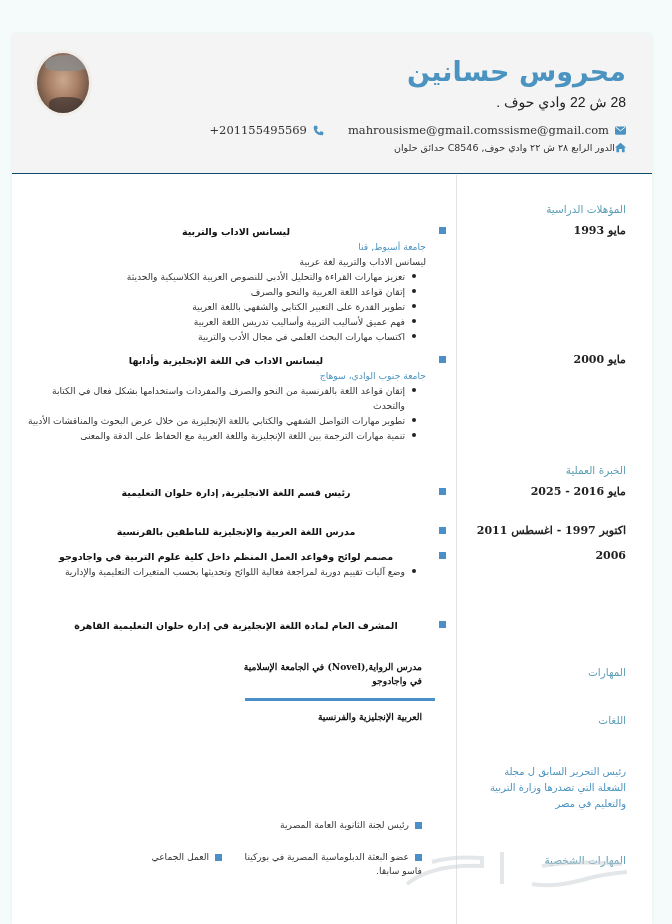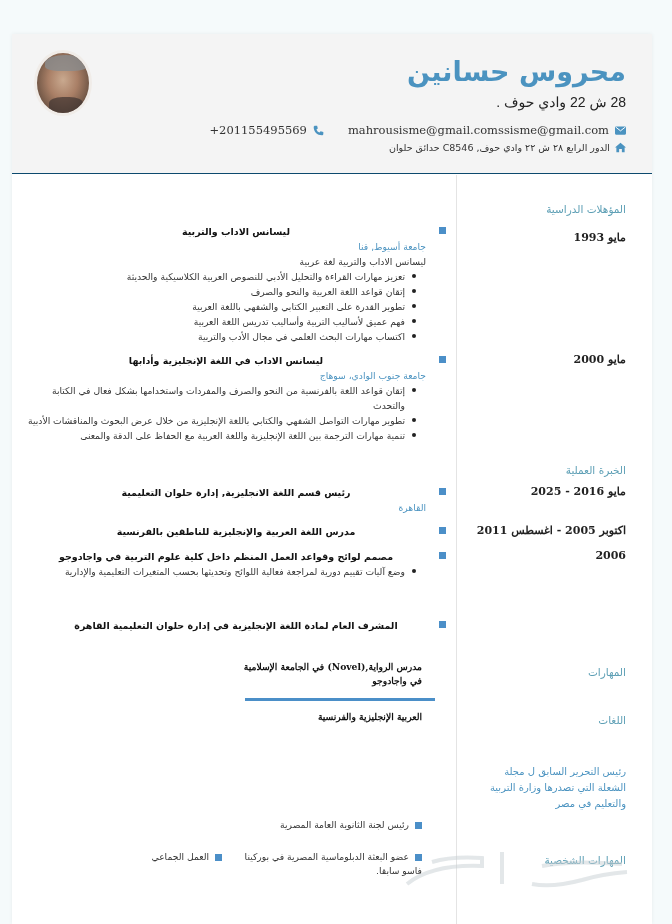--- a/index.html
+++ b/index.html
@@ -38,21 +38,21 @@
     }
     .contact-line {
       position: absolute; right: 26px; top: 89px;
       font-family: "DejaVu Serif", serif;
       font-size: 11.5px; color: #333; white-space: nowrap;
       display: flex; align-items: center; gap: 6px;
     }
     .address-line {
       position: absolute; right: 26px; top: 108px;
       font-size: 9.5px; color: #333; white-space: nowrap;
-      display: flex; align-items: center; gap: 5px;
+      display: flex; align-items: center; 
     }
     .ico { color: #4b93c0; font-size: 11px; display: inline-flex; align-items: center; }
     .ico svg { width: 11px; height: 11px; fill: #4b93c0; }
     .gap-x { display: inline-block; width: 12px; }
 
     .avatar {
       position: absolute; left: 22px; top: 16px;
       width: 58px; height: 66px; border-radius: 50%;
       background: radial-gradient(ellipse at 50% 45%, #c9a98f 0%, #a97f66 40%, #6d5444 75%, #3b2f28 100%);
       border: 3px solid #f0ece8;
@@ -147,21 +147,21 @@
           </svg>
       </span>
       <span>الدور الرابع ٢٨ ش ٢٢ وادي حوف, C8546 حدائق حلوان</span>
     </div>
   </div>
 
   <div class="divider-v"></div>
 
   <div class="sec-title" style="top:169px;">المؤهلات الدراسية</div>
 
-  <div class="date" style="top:197px;text-align:right;">مايو 1993</div>
+  <div class="date" style="top:190px;text-align:right;">مايو 1993</div>
   <div class="entry" style="right:226px; top:190px; width:380px;">
     <span class="marker"></span>
     <div class="title">ليسانس الاداب والتربية</div>
     <div class="sub">جامعة أسيوط, قنا</div>
     <div>ليسانس الاداب والتربية لغة عربية</div>
     <ul>
       <li>تعزيز مهارات القراءة والتحليل الأدبي للنصوص العربية الكلاسيكية والحديثة</li>
       <li>إتقان قواعد اللغة العربية والنحو والصرف</li>
       <li>تطوير القدرة على التعبير الكتابي والشفهي باللغة العربية</li>
       <li>فهم عميق لأساليب التربية وأساليب تدريس اللغة العربية</li>
@@ -180,24 +180,23 @@
       <li>تنمية مهارات الترجمة بين اللغة الإنجليزية واللغة العربية مع الحفاظ على الدقة والمعنى</li>
     </ul>
   </div>
 
   <div class="sec-title" style="top:430px;">الخبرة العملية</div>
 
   <div class="date" style="top:451px;">مايو 2016 - 2025</div>
   <div class="entry" style="right:226px; top:451px; width:380px;">
     <span class="marker"></span>
     <div class="title">رئيس قسم اللغة الانجليزية, إدارة حلوان التعليمية</div>
-    <div class="sub">القاهرة</div>
-  </div>
-
-  <div class="date" style="top:490px;">اكتوبر 2005 - اغسطس 2011</div>
+  </div>
+
+  <div class="date" style="top:490px;">اكتوبر 1997 - اغسطس 2011</div>
   <div class="entry" style="right:226px; top:490px; width:380px;">
     <span class="marker"></span>
     <div class="title">مدرس اللغة العربية والإنجليزية للناطقين بالفرنسية</div>
   </div>
 
   <div class="date" style="top:515px;">2006</div>
   <div class="entry" style="right:226px; top:515px; width:400px;">
     <span class="marker"></span>
     <div class="title">مصمم لوائح وقواعد العمل المنظم داخل كلية علوم التربية في واجادوجو</div>
     <ul>

